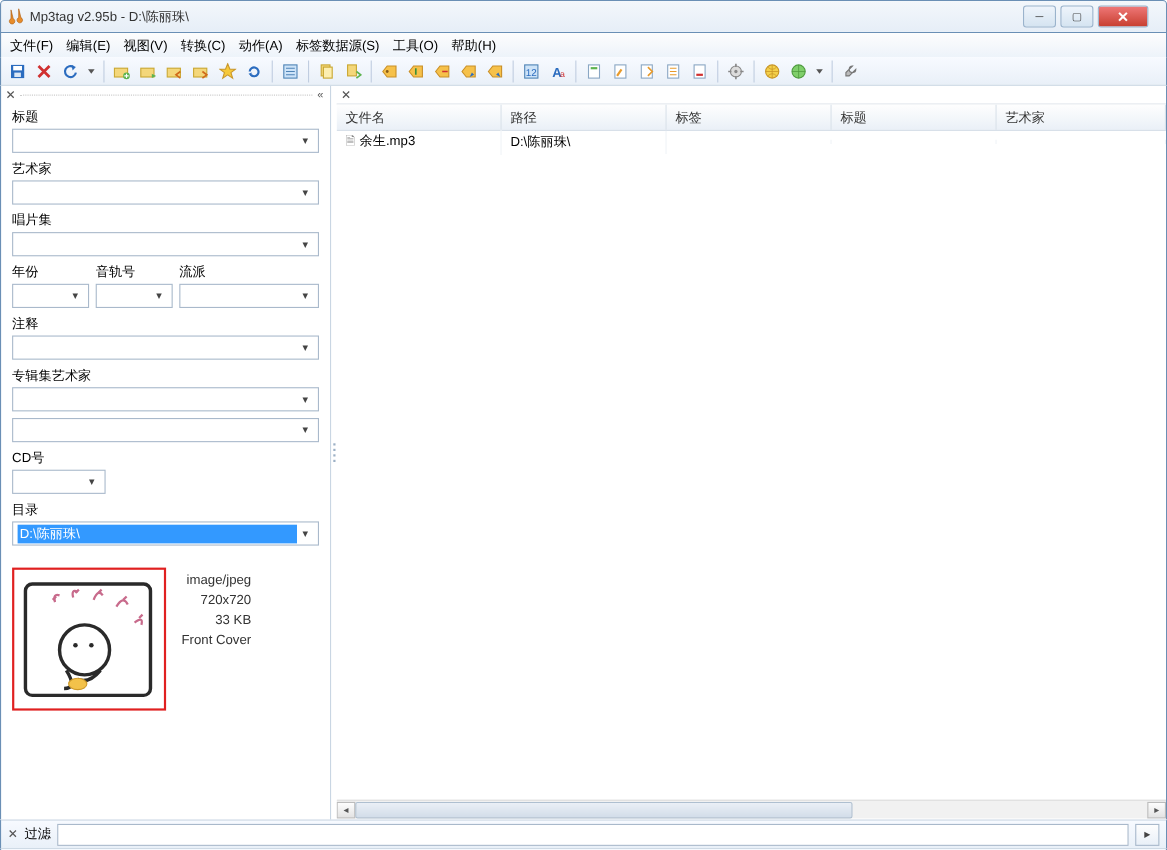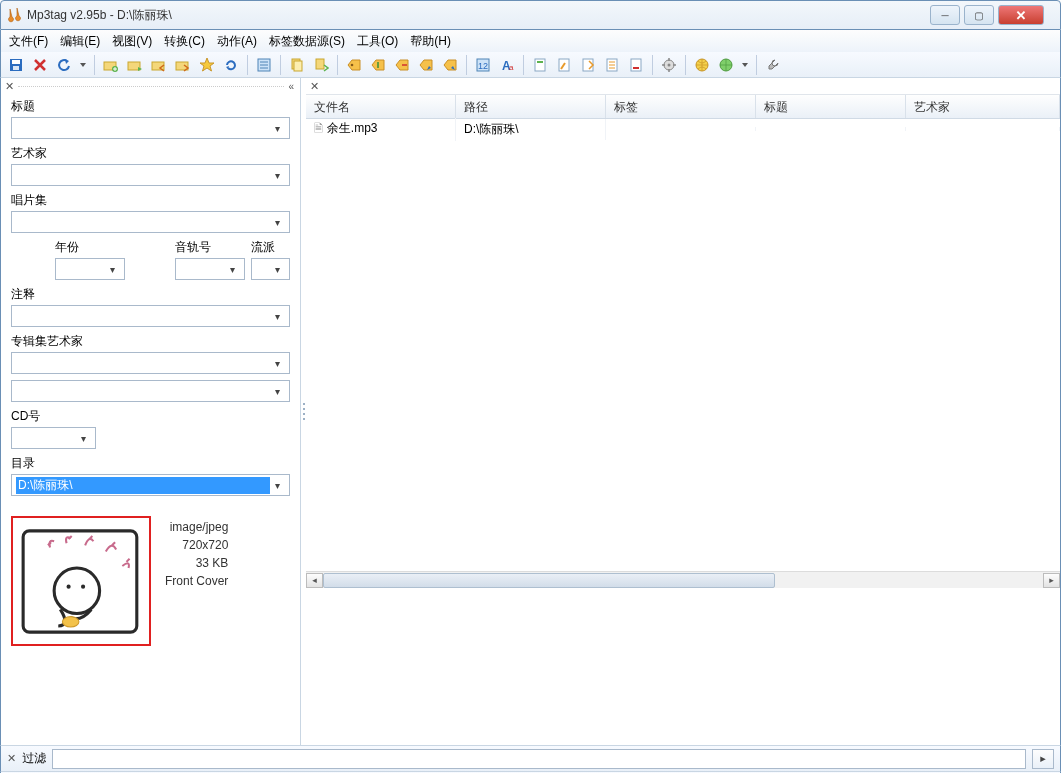--- a/index.html
+++ b/index.html
@@ -88,21 +88,21 @@
 .panel-close span.x { font-size: 11px; cursor: pointer; }
 .panel-close .sep { flex: 1; border-bottom: 1px dotted #ccc; margin: 0 4px; }
 .panel-close span.chev { font-size: 10px; color: #555; margin-right: 6px; cursor: pointer; }
 .fields {
   padding: 4px 10px 6px 10px;
   overflow-y: auto;
 }
 .field { margin-bottom: 6px; }
 .field-row { display: flex; gap: 6px; }
 .field-row .field { flex: 1; }
-.field-row .field.narrow { flex: 0 0 70px; margin-left: 44px; }
+.field-row .field.narrow { flex: 0 0 70px; }
 .field label { display: block; color: #000; margin-bottom: 2px; font-size: 12px; }
 .combo {
   height: 22px;
   border: 1px solid #a9b9cb;
   background: #fff;
   display: flex; align-items: center;
   padding: 0 4px;
   position: relative;
 }
 .combo .val { flex: 1; overflow: hidden; white-space: nowrap; }
@@ -152,21 +152,21 @@
   display: flex;
   background: linear-gradient(#fefefe, #eaf0f7);
   border-bottom: 1px solid #d0dae5;
 }
 .lv-col {
   border-right: 1px solid #d9e1ea;
   padding: 4px 8px;
   color: #333;
   overflow: hidden; white-space: nowrap;
 }
-.lv-body { background: #fff; height: 452px; position: relative; }
+.lv-body { background: #fff; height: 608px; position: relative; }
 .lv-row {
   display: flex;
   height: 20px;
   align-items: center;
 }
 .lv-cell {
   padding: 2px 8px;
   overflow: hidden; white-space: nowrap;
   border-right: 1px solid #f0f3f7;
 }

